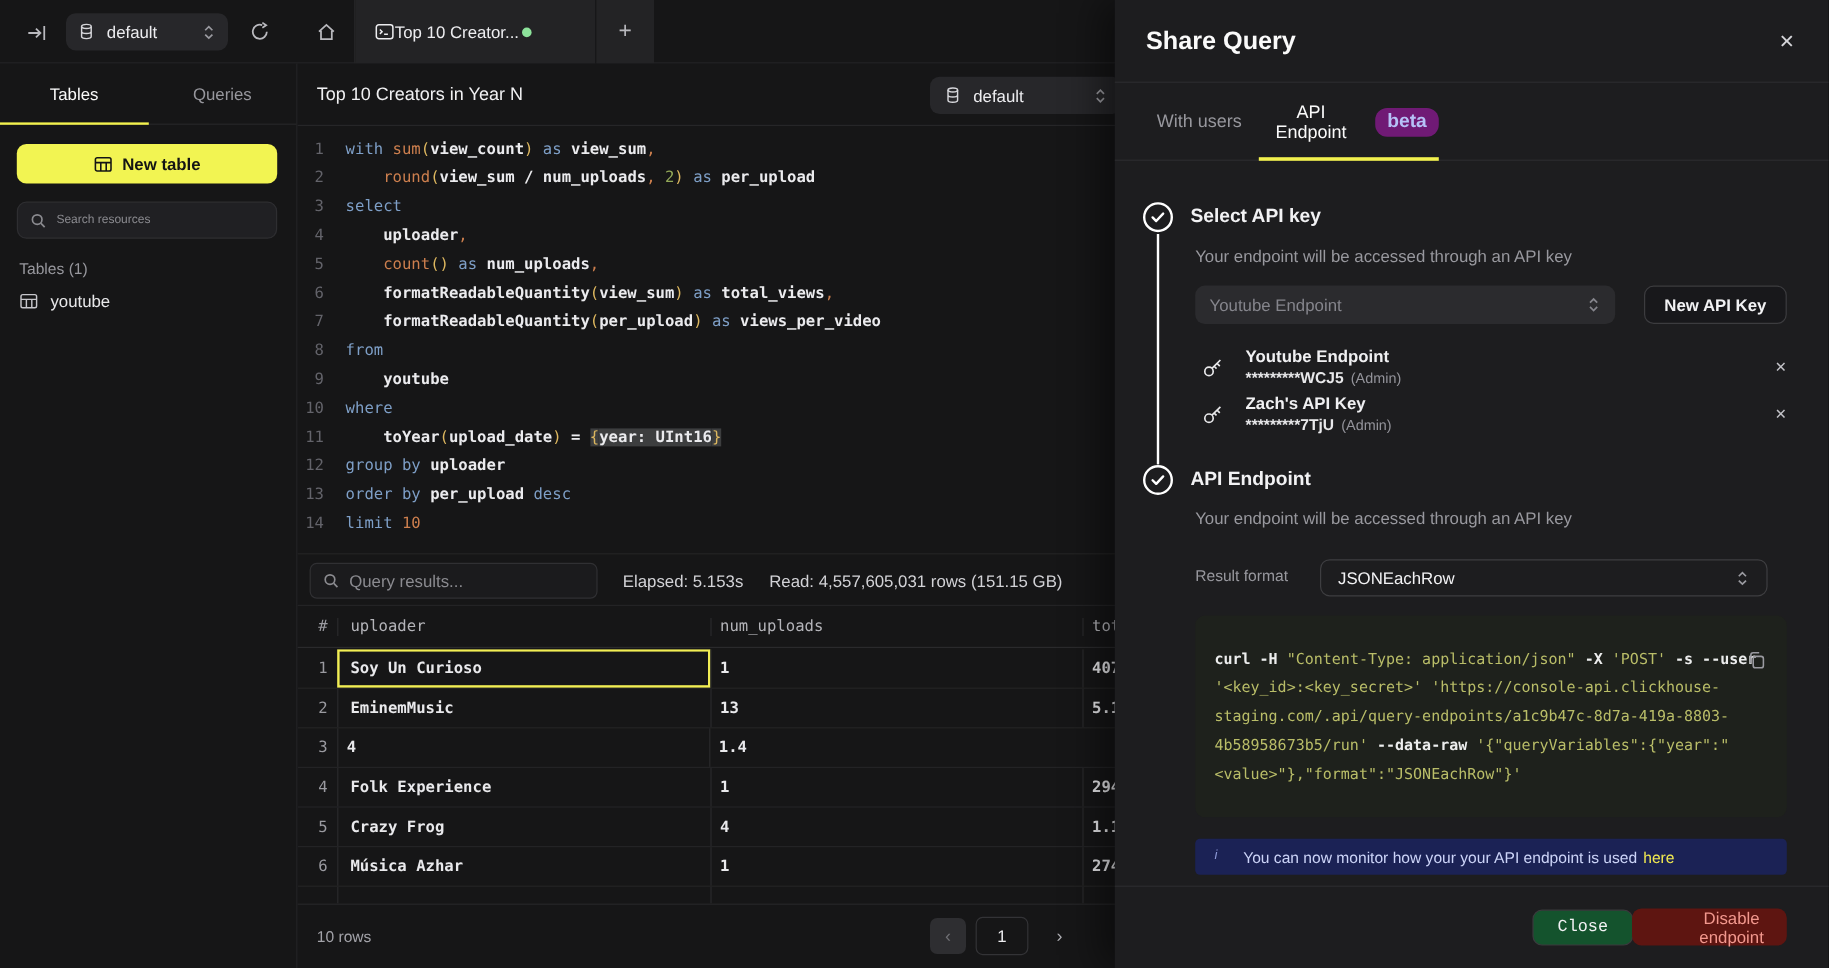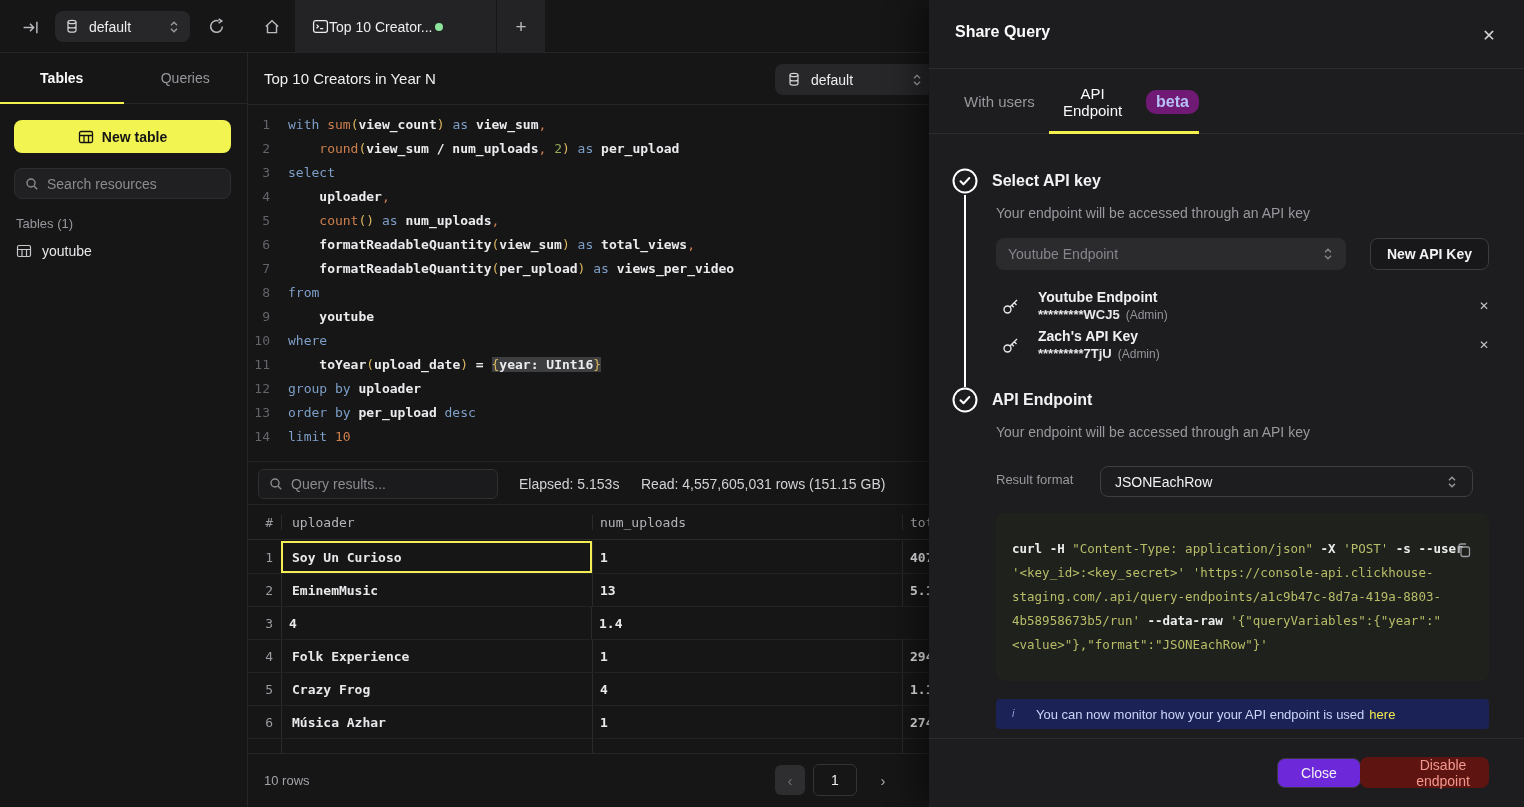--- a/index.html
+++ b/index.html
@@ -23,26 +23,26 @@
   .home-btn { width:48px; height:53px; border-right:1px solid #232325; }
   .query-tab { width:201px; height:53px; background:#232325; display:flex; align-items:center; gap:0; padding:0 16px; cursor:pointer; border-right:1px solid #161617; }
   .query-tab .t-label { font-size:14px; color:#ededf0; white-space:nowrap; }
   .green-dot { width:8px; height:8px; border-radius:50%; background:#8de39b; margin-left:2px; }
   .plus-btn { width:48px; height:53px; background:#232325; color:#b9b9be; font-size:19px; }
 
   
   .sidebar { position:absolute; left:0; top:53px; width:248px; height:754px; background:#161617; border-right:1px solid #262628; }
   .s-tabs { position:relative; height:51px; border-bottom:1px solid #262628; display:flex; }
   .s-tab { width:124px; display:flex; align-items:center; justify-content:center; font-size:14px; color:#97979d; cursor:pointer; background:none; border:none; }
-  .s-tab.active { color:#fafafa; font-weight:700; }
+  .s-tab.active { color:#fafafa; font-weight:400; }
   .s-underline { position:absolute; left:0; bottom:-1px; width:124px; height:2px; background:#f2f14e; }
   .new-table-btn { position:absolute; left:14px; top:67px; width:217px; height:33px; background:#f2f452; border:none; border-radius:8px;
     color:#141414; font-size:14px; font-weight:600; display:flex; align-items:center; justify-content:center; gap:8px; cursor:pointer; font-family:inherit; }
   .search-box { position:absolute; left:14px; top:115px; width:217px; height:31px; background:#202023; border:1px solid #2e2e31; border-radius:8px;
-    display:flex; align-items:center; gap:8px; padding:0 10px; color:#8b8b90; font-size:14px; cursor:text; }
+    display:flex; align-items:center; gap:8px; padding:0 10px; color:#8b8b90; font-size:10px; cursor:text; }
   .s-section { position:absolute; left:16px; top:163px; font-size:13px; color:#97979d; }
   .table-item { position:absolute; left:16px; top:184px; height:28px; display:flex; align-items:center; gap:10px; font-size:14px; color:#e8e8ea; cursor:pointer; }
   .table-item .grid-ic { color:#c6c6cb; }
 
   
   .main { position:absolute; left:248px; top:53px; width:1276px; height:754px; background:#161617; }
   .m-header { position:relative; height:52px; border-bottom:1px solid #262628; }
   .q-title { position:absolute; left:16px; top:17px; font-size:15px; color:#f0f0f2; font-weight:500; }
   .db-select2 { position:absolute; left:527px; top:11px; width:160px; height:31px; background:#27272a; border:none; border-radius:8px;
     display:flex; align-items:center; gap:10px; padding:0 12px; color:#ededf0; font-size:14px; cursor:pointer; }
@@ -82,21 +82,21 @@
   .r-footer { position:absolute; left:0; top:700px; width:1276px; height:54px; border-top:1px solid #262628; }
   .rowcount { position:absolute; left:16px; top:19px; font-size:13px; color:#a2a2a8; }
   .pg-prev { position:absolute; left:527px; top:11px; width:30px; height:30px; background:#2e2e31; border:none; border-radius:6px; color:#707075; font-size:15px; }
   .pg-page { position:absolute; left:565px; top:10px; width:44px; height:32px; border:1px solid #333336; border-radius:6px; background:none;
     color:#ededf0; font-size:14px; display:flex; align-items:center; justify-content:center; cursor:pointer; }
   .pg-next { position:absolute; left:620px; top:11px; width:30px; height:30px; color:#b0b0b5; font-size:15px; }
 
   
   .panel { position:absolute; left:929px; top:0; width:595px; height:807px; background:#1d1d1f; box-shadow:-12px 0 30px rgba(0,0,0,.45); z-index:10; }
   .p-header { position:relative; height:69px; border-bottom:1px solid #2c2c2f; }
-  .p-title { position:absolute; left:26px; top:23px; font-size:16px; font-weight:700; color:#fafafa; }
+  .p-title { position:absolute; left:26px; top:23px; font-size:21px; font-weight:700; color:#fafafa; }
   .p-close { position:absolute; right:24px; top:24px; width:22px; height:22px; color:#d6d6da; font-size:16px; }
   .p-tabs { position:relative; height:65px; border-bottom:1px solid #2c2c2f; }
   .pt-users { position:absolute; left:35px; top:24px; font-size:15px; color:#97979d; background:none; border:none; cursor:pointer; font-family:Liberation Sans, sans-serif; }
   .pt-api { position:absolute; left:120px; top:18px; width:150px; height:30px; display:flex; align-items:center; justify-content:center; gap:10px; background:none; border:none; cursor:pointer; font-family:inherit; }
   .pt-api .lbl { font-size:15px; color:#fafafa; font-weight:500; }
   .beta { background:#701a75; color:#b6c1f7; font-size:16px; font-weight:600; padding:3px 10px; border-radius:10px; }
   .pt-underline { position:absolute; left:120px; bottom:-1px; width:150px; height:3px; background:#f2f14e; }
 
   .step-circle { position:absolute; left:23px; width:26px; height:26px; }
   .stepper-line { position:absolute; left:35px; top:195px; width:2px; height:192px; background:#ffffff; }
@@ -125,22 +125,22 @@
   .curl .pl { color:#eceded; font-weight:bold; }
   .curl .st { color:#b9bd68; }
   .copy-btn { position:absolute; right:14px; top:26px; width:22px; height:22px; color:#9a9aa0; }
 
   .banner { position:absolute; left:67px; top:699px; width:493px; height:30px; background:#1b2255; border-radius:4px; }
   .banner .i-ic { position:absolute; left:16px; top:8px; font-size:11px; color:#8f9bd9; font-style:italic; }
   .banner .b-text { position:absolute; left:40px; top:8px; font-size:13px; color:#ccd4f8; white-space:nowrap; }
   .banner .here { color:#f2ea50; margin-left:5px; cursor:pointer; text-decoration:none; }
 
   .p-footer { position:absolute; left:0; bottom:0; width:595px; height:69px; border-top:1px solid #2c2c2f; }
-  .close-btn { position:absolute; left:348px; top:19px; width:84px; height:30px; background:#6d28d9; border:1px solid #3a3a3d; border-radius:8px;
-    color:#f2f2f4; font-size:14px; cursor:pointer; font-family:Liberation Sans, sans-serif; }
+  .close-btn { position:absolute; left:348px; top:19px; width:84px; height:30px; background:#14532d; border:1px solid #3a3a3d; border-radius:8px;
+    color:#f2f2f4; font-size:14px; cursor:pointer; font-family:Liberation Mono, monospace; }
   .disable-btn { position:absolute; left:431px; top:18px; width:129px; height:31px; background:#5e1511; border:none; border-radius:8px;
     color:#f2988e; font-size:14px; cursor:pointer; font-family:inherit;padding-left:37px; }
 </style>
 </head>
 <body>
 
 <div class="app">
 
   <div class="topbar">
     <button class="icon-btn collapse-btn">

